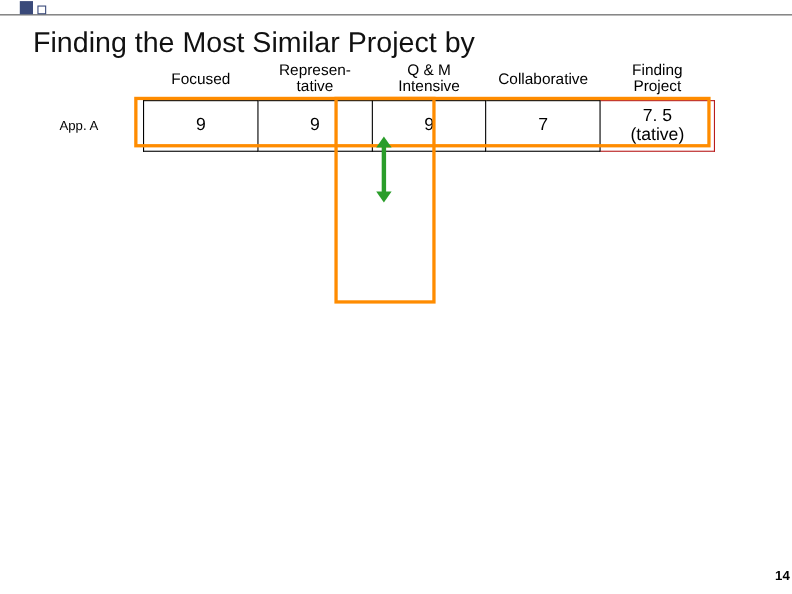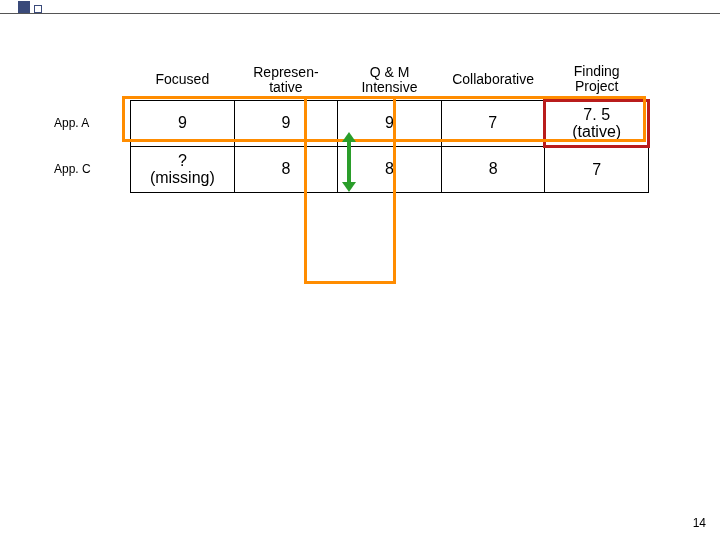--- a/index.html
+++ b/index.html
@@ -37,21 +37,20 @@
     font-size: 20px;
     color: #111;
     margin-bottom: 2px;
   }
   .title {
     font-size: 26px;
     color: #111;
     line-height: 1.15;
   }
   .table-wrap {
-    margin-top: 38px;
     position: relative;
     width: 600px;
     margin-left: 20px;
   }
   table {
     border-collapse: collapse;
     width: 100%;
   }
   th {
     font-weight: normal;
@@ -70,21 +69,21 @@
   }
   td.cell {
     border: 1px solid #000;
     text-align: center;
     font-size: 16px;
     height: 46px;
     width: 90px;
     line-height: 1.1;
   }
   td.cell.outcome {
-    border: 3px solid #b91c1c;
+    border: 1px solid #b91c1c;
   }
   
   .hl {
     position: absolute;
     border: 3px solid #ff8c00;
     pointer-events: none;
   }
   .hl-row { top: 34px; left: 72px; width: 524px; height: 46px; }
   .hl-col { top: 34px; left: 254px; width: 92px; height: 188px; }
   
@@ -108,34 +107,35 @@
     content: "";
     position: absolute;
     bottom: -8px; left: -5px;
     border-left: 7px solid transparent;
     border-right: 7px solid transparent;
     border-top: 10px solid #2a9d2a;
   }
   .pagenum {
     position: absolute;
     bottom: 10px;
-    right: 14px;
+    right: 2px;
     font-size: 12px;
-    font-weight: normal;
+    font-weight: bold;
   }
 </style>
 </head>
 <body>
 
 <div class="topbar">
   <div class="sq-filled"></div>
   <div class="sq-empty"></div>
 </div>
 
 <div class="content">
+  <div class="title">Finding the Most Similar Project by</div>
 
   <div class="table-wrap">
     <div class="hl hl-row"></div>
     <div class="hl hl-col"></div>
     <div class="arrow"></div>
 
     <table>
       <tbody>
           <tr>
         <th class="rowlabel"></th>
@@ -154,28 +154,18 @@
       <tr>
         <td class="rowlabel">App. A</td>
         <td class="cell">9</td>
         <td class="cell">9</td>
         <td class="cell">9</td>
         <td class="cell">7</td>
         <td class="cell outcome">
           <span>7. 5</span><br><span>(tative)</span>
         </td>
       </tr>
-      <tr>
-        <td class="rowlabel">App. C</td>
-        <td class="cell">
-          <span>?</span><br><span>(missing)</span>
-        </td>
-        <td class="cell">8</td>
-        <td class="cell">8</td>
-        <td class="cell">8</td>
-        <td class="cell">7</td>
-      </tr>
     </tbody>
       </table>
   </div>
 </div>
 
 <div class="pagenum">14</div>
 
 </body></html>

